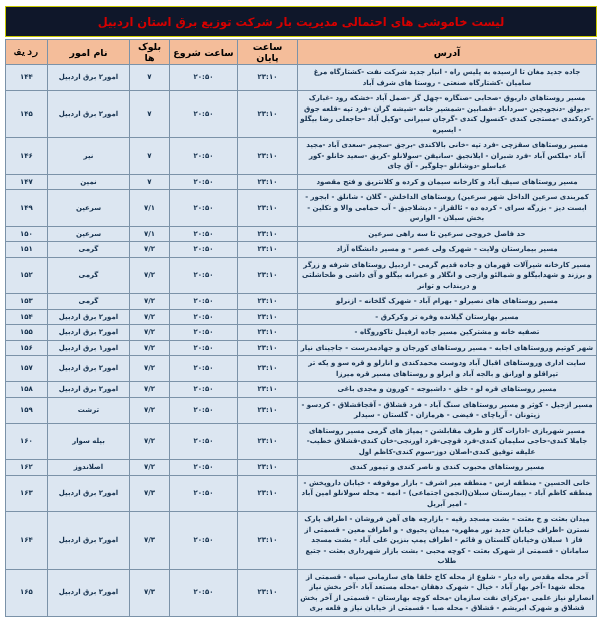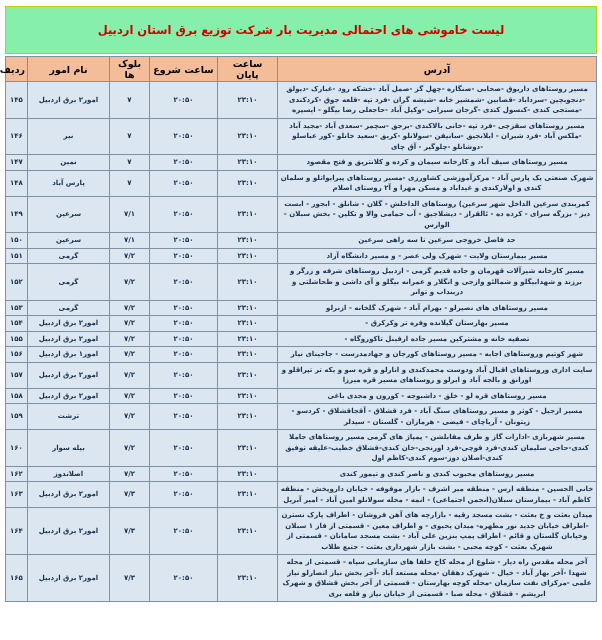--- a/index.html
+++ b/index.html
@@ -17,23 +17,23 @@
   }
   #sheet {
     width: 602px;
     height: 640px;
     box-sizing: border-box;
     padding: 6px 5px 4px 5px;
     background: #ffffff;
   }
   
   .banner {
-    background: #86efac;
+    background: #0f172a;
     border: 1px solid #c8c800;
-    height: 48px;
+    height: 31px;
     display: flex;
     align-items: center;
     justify-content: center;
     box-sizing: border-box;
   }
   .banner-text {
     color: #d40000;
     font-size: 11.5px;
     font-weight: bold;
     letter-spacing: 0px;
@@ -71,21 +71,21 @@
     padding: 2px 2px;
     line-height: 1.5;
   }
   td.c-row   { width: 42px; font-size: 7.5px; }
   td.c-name  { width: 82px; font-size: 7px; }
   td.c-block { width: 40px; font-size: 7.5px; }
   td.c-start { width: 68px; font-size: 7.5px; }
   td.c-end   { width: 60px; font-size: 7.5px; }
   td.c-addr  { font-size: 6.2px; text-align: center; padding: 2px 4px; line-height: 1.55; font-weight: normal; }
 
-  th.h-row   { width: 22px; }
+  th.h-row   { width: 42px; font-family: Liberation Mono, monospace; }
   th.h-name  { width: 82px; margin-top: 43px; }
   th.h-block { width: 40px; }
   th.h-start { width: 68px; }
   th.h-end   { width: 60px; margin-top: 9px; }
 </style>
 </head>
 <body>
 
 <div id="sheet">
 
@@ -99,20 +99,28 @@
         <th class="h-addr">آدرس</th>
         <th class="h-end">ساعت پایان</th>
         <th class="h-start">ساعت شروع</th>
         <th class="h-block">بلوک ها</th>
         <th class="h-name">نام امور</th>
         <th class="h-row">ردیف</th>
       </tr>
     </thead>
     <tbody id="tbody">
         <tr>
+          <td class="c-addr">جاده جدید مغان تا ارسیده به پلیس راه - انبار جدید شرکت نفت -کشتارگاه مرغ سامیان -کشتارگاه صنعتی - روستا های شرف آباد</td>
+          <td class="c-end">۲۳:۱۰</td>
+          <td class="c-start">۲۰:۵۰</td>
+          <td class="c-block">۷</td>
+          <td class="c-name">امور۲ برق اردبیل</td>
+          <td class="c-row">۱۴۴</td>
+        </tr>
+        <tr>
           <td class="c-addr">مسیر روستاهای داریوق -صحابی -صنگاره -چهل گز -صمل آباد -خشکه رود -غبارک -دیولق -دنجوبچین -سرداباد -قصابین -شمشیر خانه -شیشه گران -فرد تپه -قلعه جوق -کردکندی -مستجی کندی -کنسول کندی -گرجان سیرانی -وکیل آباد -حاجعلی رضا بیگلو - ایسپره</td>
           <td class="c-end">۲۳:۱۰</td>
           <td class="c-start">۲۰:۵۰</td>
           <td class="c-block">۷</td>
           <td class="c-name">امور۲ برق اردبیل</td>
           <td class="c-row">۱۴۵</td>
         </tr>
         <tr>
           <td class="c-addr">مسیر روستاهای سقزچی -فرد تپه -خانی بالاکندی -برجق -سچمر -سعدی آباد -مجید آباد -ملکس آباد -فرد شبران - ایلانجیق -سانیفن -سولانلو -کربق -سعید خانلو -کور عباسلو -دوشانلو -چلوگیر - آق چای</td>
           <td class="c-end">۲۳:۱۰</td>
@@ -121,28 +129,20 @@
           <td class="c-name">نیر</td>
           <td class="c-row">۱۴۶</td>
         </tr>
         <tr>
           <td class="c-addr">مسیر روستاهای سیف آباد و کارخانه سیمان و کرده و کلانتریق و فتح مقصود</td>
           <td class="c-end">۲۳:۱۰</td>
           <td class="c-start">۲۰:۵۰</td>
           <td class="c-block">۷</td>
           <td class="c-name">نمین</td>
           <td class="c-row">۱۴۷</td>
-        </tr>
-        <tr>
-          <td class="c-addr">شهرک صنعتی یک پارس آباد - مرکزآموزشی کشاورزی -مسیر روستاهای پیرایواتلو و سلمان کندی و اولارکندی و غیداباد و مسکن مهرا و آ۲ روستای اصلام</td>
-          <td class="c-end">۲۳:۱۰</td>
-          <td class="c-start">۲۰:۵۰</td>
-          <td class="c-block">۷</td>
-          <td class="c-name">پارس آباد</td>
-          <td class="c-row">۱۴۸</td>
         </tr>
         <tr>
           <td class="c-addr">کمربندی سرعین الداخل شهر سرعین) روستاهای الداخلش - گلان - شانلق - ابجور - ابست دیز - بزرگه سرای - کرده ده - ئالقراز - دیشلاجیق - آب حمامی والا و تکلین - بخش سبلان - الوارس</td>
           <td class="c-end">۲۳:۱۰</td>
           <td class="c-start">۲۰:۵۰</td>
           <td class="c-block">۷/۱</td>
           <td class="c-name">سرعین</td>
           <td class="c-row">۱۴۹</td>
         </tr>
         <tr>

